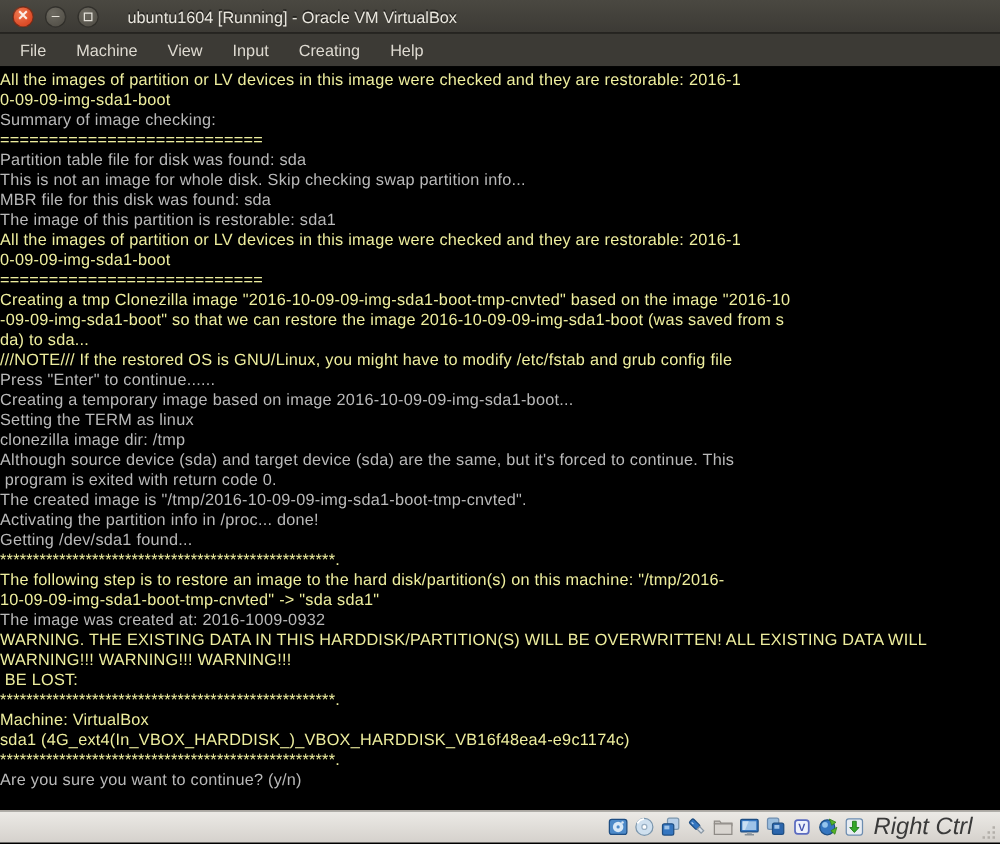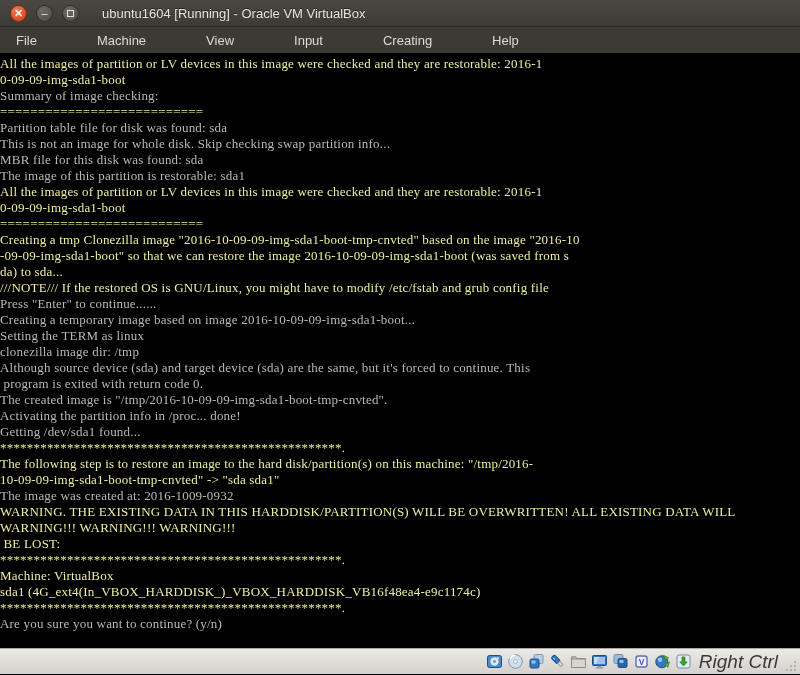--- a/index.html
+++ b/index.html
@@ -30,37 +30,36 @@
     text-shadow:0 -1px 0 rgba(0,0,0,.5);
     white-space:nowrap;
   }
 
   
   .menubar {
     height:26px;
     background:#3c3a35;
     display:flex; align-items:center;
     padding-left:4px;
-    gap:36px;
   }
   .menu-item {
     color:#dedad1; font-size:13px;
     padding:4px 12px;
     cursor:default;
   }
 
   
   .terminal {
     height:595px; background:var(--term-bg,#000);
     padding-top:3px;
     overflow:hidden;
     cursor:text;
   }
   .tline {
-    font-family:Liberation Serif, serif;
+    font-family:Liberation Sans, sans-serif;
     font-size:13px; line-height:16px; height:16px;
     letter-spacing:0.2px;
     white-space:pre;
   }
   .tline.gray   { color:var(--term-gray,#b9b9b9); }
   .tline.yellow { color:var(--term-yellow,#eeee9e); }
 
   
   .statusbar {
     height:26px;

